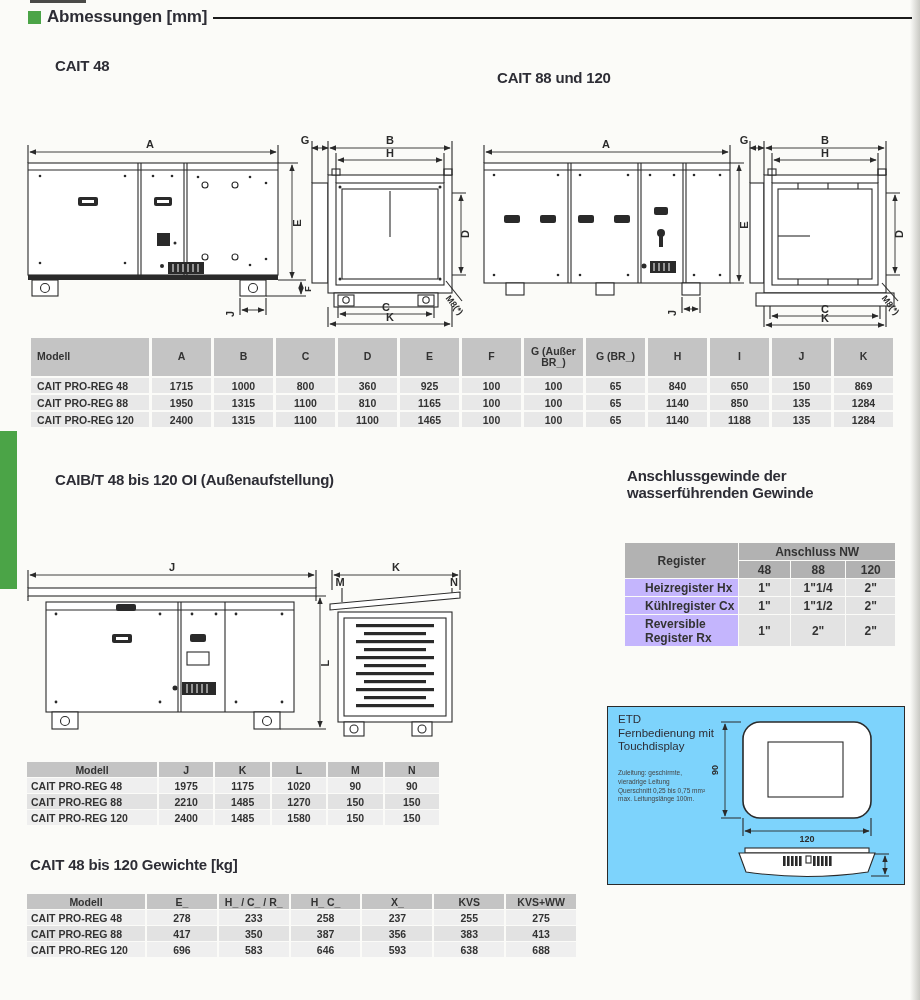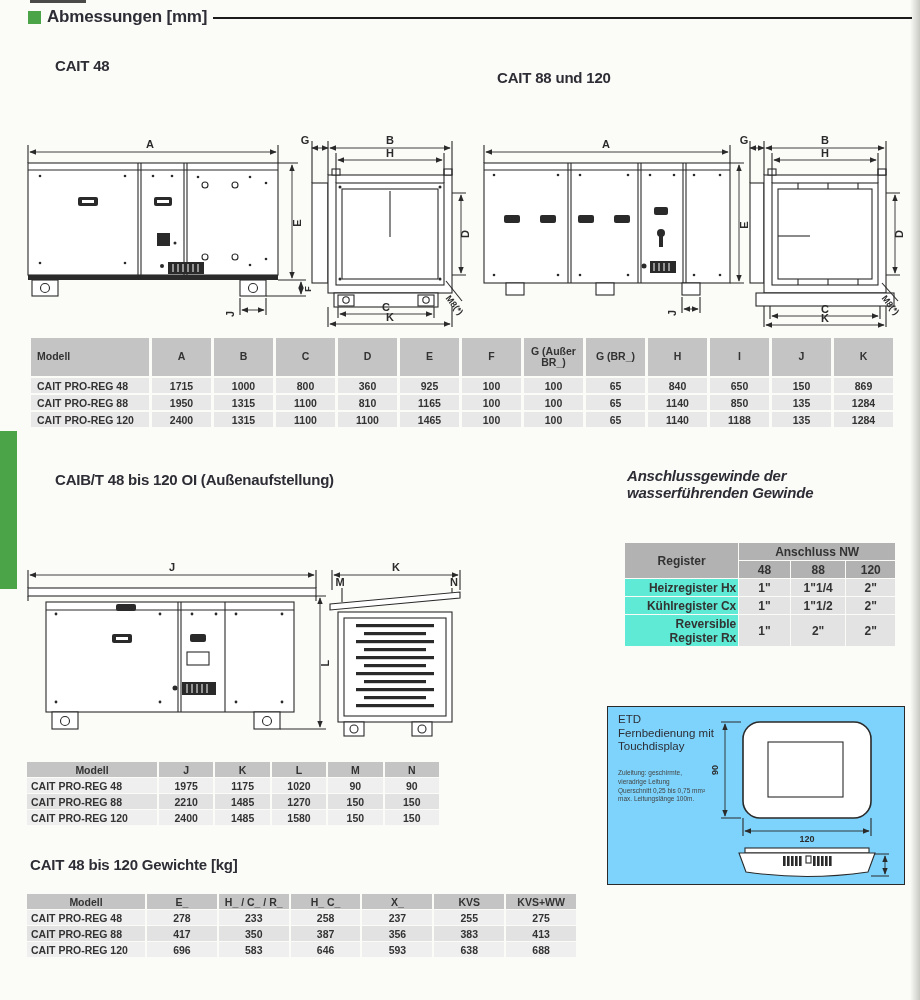--- a/index.html
+++ b/index.html
@@ -21,21 +21,21 @@
   
   table{border-collapse:separate;border-spacing:3px 2px;color:#333;}
   th,td{font-weight:bold;text-align:center;vertical-align:middle;}
   .dt{font-size:10.5px;table-layout:fixed;}
   .dt th{background:#c4c4c4;padding:2px 1px;line-height:1.08;height:34px;}
   .dt td{background:#e8e8e8;padding:1px 1px;height:13px;}
   .dt .model{text-align:left;padding-left:6px;}
   .at{font-size:12px;border-spacing:1px 1px;table-layout:fixed;}
   .at th{background:#b2b2b2;padding:1.5px 2px;}
   .at td{background:#e3e3e3;padding:1.5px 2px;}
-  .at td.label{background:#5eead4;text-align:right;padding-left:8px;}
+  .at td.label{background:#c4b5fd;text-align:left;padding-left:20px;}
   .mt{font-size:10.5px;table-layout:fixed;border-spacing:2px 1px;}
   .mt th{background:#c4c4c4;padding:1.5px 1px;}
   .mt td{padding:1.5px 1px;}
   .mt tr:nth-child(odd) td{background:#efefef;}
   .mt tr:nth-child(even) td{background:#e2e2e2;}
   .mt .model{text-align:left;padding-left:4px;}
   
   svg .ln{stroke:#2a2a2a;fill:none;stroke-width:1.1;}
   svg .wfl{fill:#fff;stroke:#2a2a2a;stroke-width:1.1;}
   svg .fl{fill:#2a2a2a;stroke:none;}
@@ -301,21 +301,21 @@
         <td>1188</td>
         <td>135</td>
         <td>1284</td>
       </tr>
     </tbody>
   </table>
 
   <div class="abs greenbar"></div>
 
   <div class="abs h2" style="left:55px;top:471px;">CAIB/T 48 bis 120 OI (Außenaufstellung)</div>
-  <div class="abs h2 wrap" style="left:627px;top:468px;width:262px;font-style:italic;">
+  <div class="abs h2 wrap" style="left:627px;top:468px;width:262px;">
     <span>Anschlussgewinde der</span><br>
     <span>wasserführenden Gewinde</span>
   </div>
 
   <table class="at abs" style="left:624px;top:542px;width:272px;">
     <colgroup>
         <col style="width:112px">
         <col style="width:50px">
         <col style="width:54px">
         <col style="width:48px">

